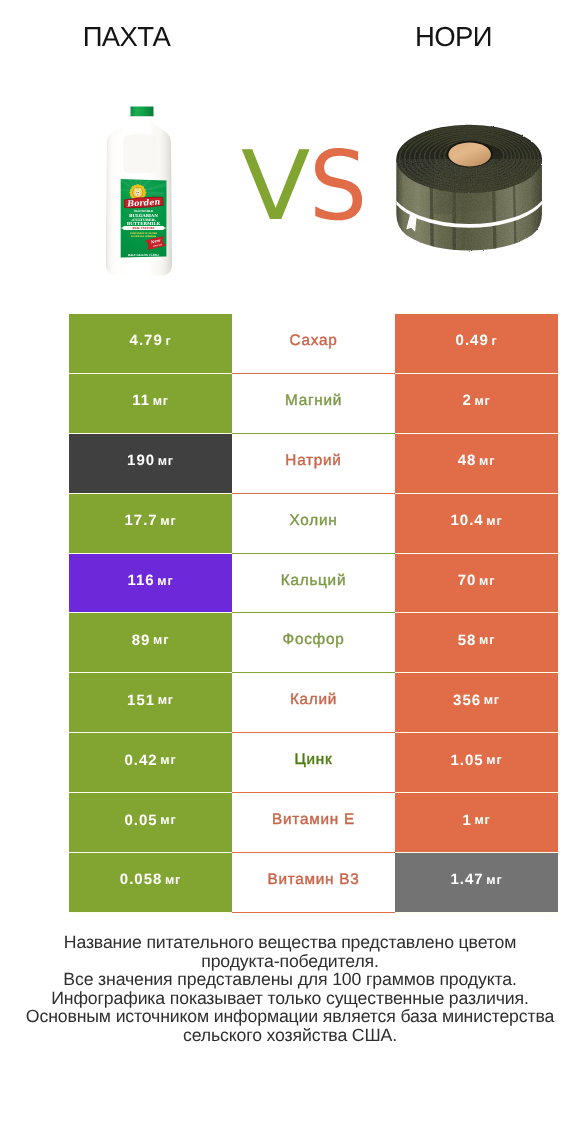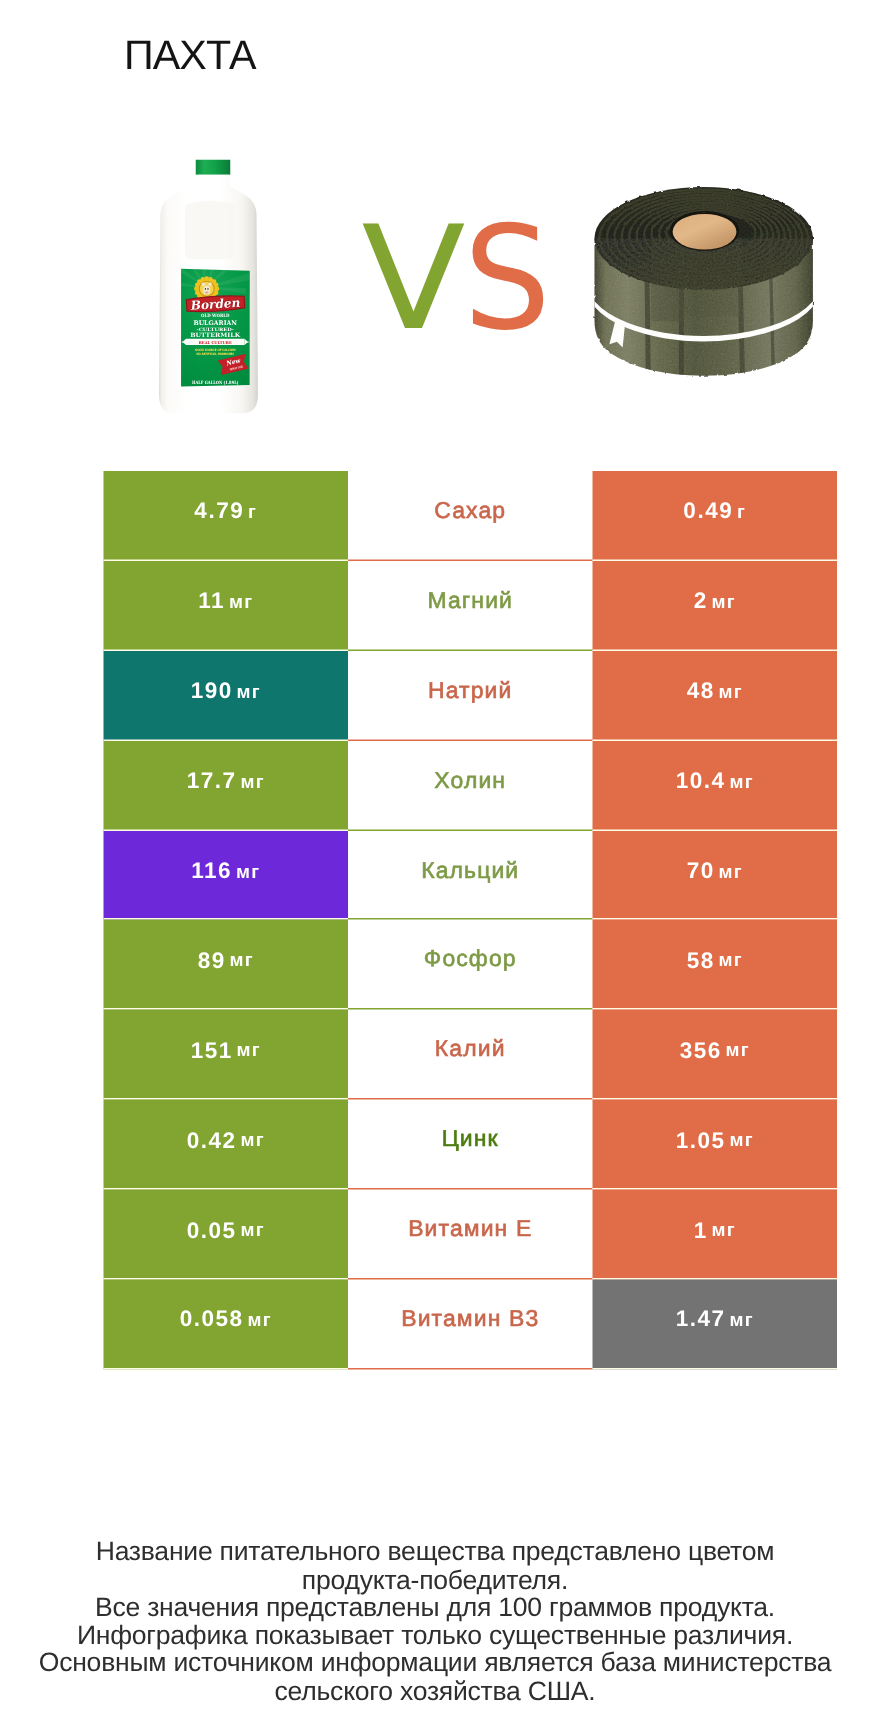--- a/index.html
+++ b/index.html
@@ -16,29 +16,30 @@
   .vs-s{color:#e06d48;transform:scaleX(0.945) scaleY(0.985);transform-origin:left center;margin-left:2px;}
   .tbl{position:absolute;left:21px;top:314px;width:537px;}
   .trow{display:flex;height:59.9px;box-sizing:border-box;padding-left:48px;}
   .tcell{display:flex;align-items:center;justify-content:center;box-sizing:border-box;height:100%;padding-bottom:5px;}
   .c-left{width:179px;color:#fff;}
   .c-mid{width:179px;}
   .c-right{width:179px;color:#fff;}
   .val{font-size:15px;font-weight:700;letter-spacing:1.0px;}
   .unit{font-size:12.6px;font-weight:700;margin-left:2.6px;letter-spacing:0.8px;}
   .nm{font-size:15.3px;font-weight:400;letter-spacing:0.75px;-webkit-text-stroke:0.42px currentColor;}
-  .note{position:absolute;top:1025px;left:0;width:580px;text-align:center;font-size:17.7px;color:#2e2e2e;line-height:18.6px;letter-spacing:-0.15px;}
+  .note{position:absolute;top:933px;left:0;width:580px;text-align:center;font-size:17.7px;color:#2e2e2e;line-height:18.6px;letter-spacing:-0.15px;}
   svg{display:block;}
 </style>
 </head>
 <body>
 
 <div class="page">
 
   <div class="ptitle t-left">ПАХТА</div>
+  <div class="ptitle t-right">НОРИ</div>
 
   <svg width="80" height="190" viewBox="0 0 80 190" style="position:absolute;left:100px;top:100px;" aria-hidden="true">
     <defs>
       <linearGradient id="bg1" x1="0" y1="0" x2="1" y2="0">
         <stop offset="0.00" stop-color="#dcdad4"></stop>
           <stop offset="0.025" stop-color="#f2f0ec"></stop>
         <stop offset="0.09" stop-color="#fcfbf9"></stop>
           <stop offset="0.30" stop-color="#ffffff"></stop>
         <stop offset="0.62" stop-color="#ffffff"></stop>
           <stop offset="0.84" stop-color="#f7f6f2"></stop>
@@ -239,21 +240,21 @@
         </div>
         <div class="tcell c-mid" style="border-bottom:1px solid #82a430">
           <span class="nm" style="color:#7d9a46">Магний</span>
         </div>
         <div class="tcell c-right" style="background:#e06d48;border-bottom:1px solid #fdfde8">
           <span class="val">2</span>
           <span class="unit">мг</span>
         </div>
       </div>
       <div class="trow">
-        <div class="tcell c-left" style="background:#0f766e;border-bottom:1px solid #fdfde8">
+        <div class="tcell c-left" style="background:#404040;border-bottom:1px solid #fdfde8">
           <span class="val">190</span>
           <span class="unit">мг</span>
         </div>
         <div class="tcell c-mid" style="border-bottom:1px solid #e06d48">
           <span class="nm" style="color:#c9664b">Натрий</span>
         </div>
         <div class="tcell c-right" style="background:#e06d48;border-bottom:1px solid #fdfde8">
           <span class="val">48</span>
           <span class="unit">мг</span>
         </div>

